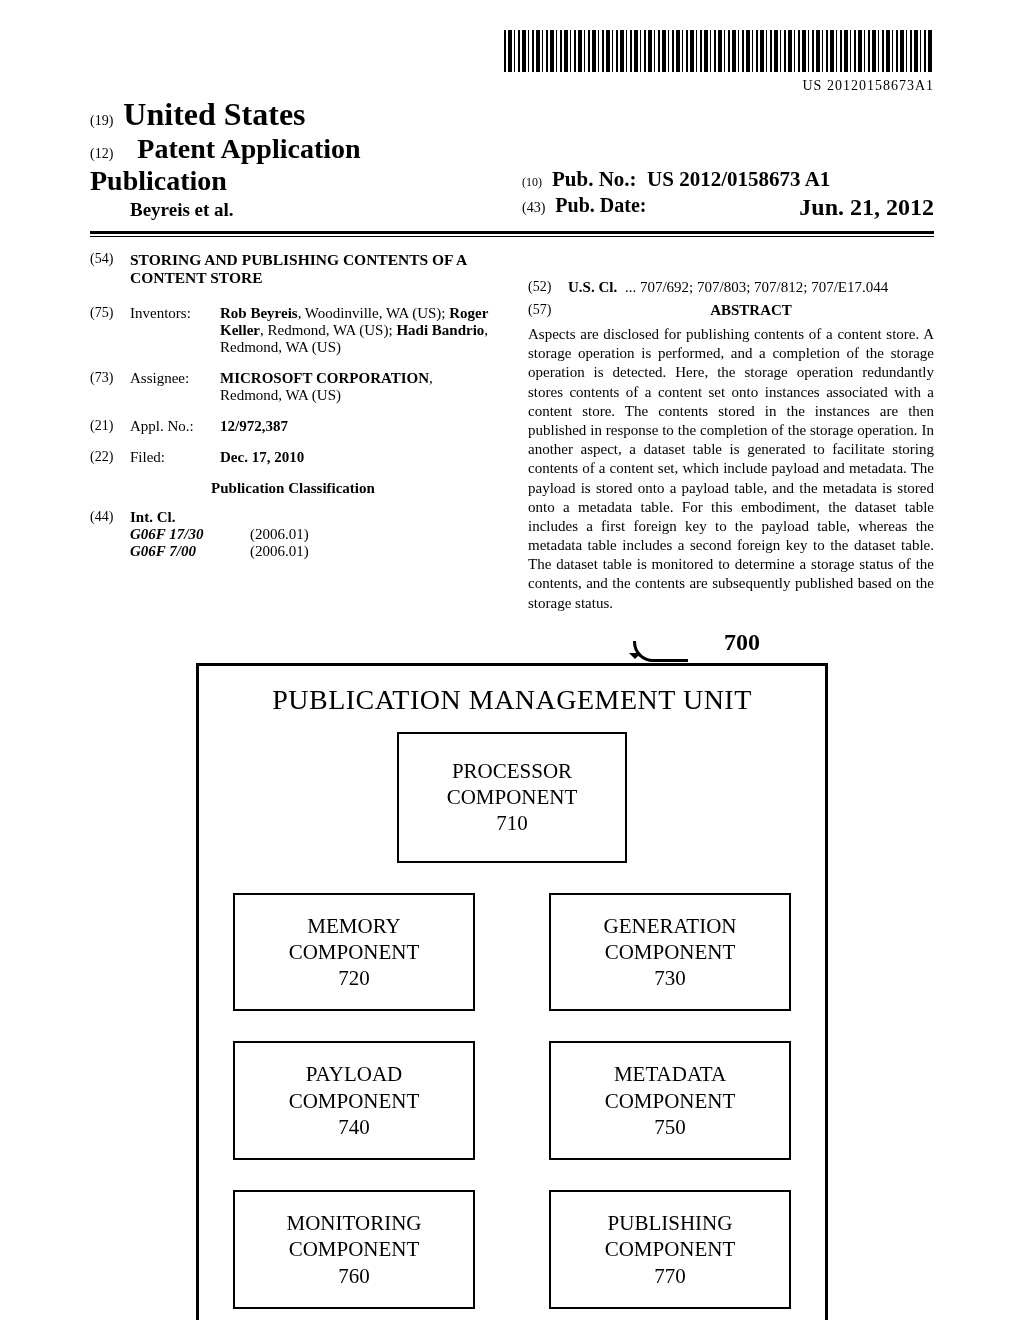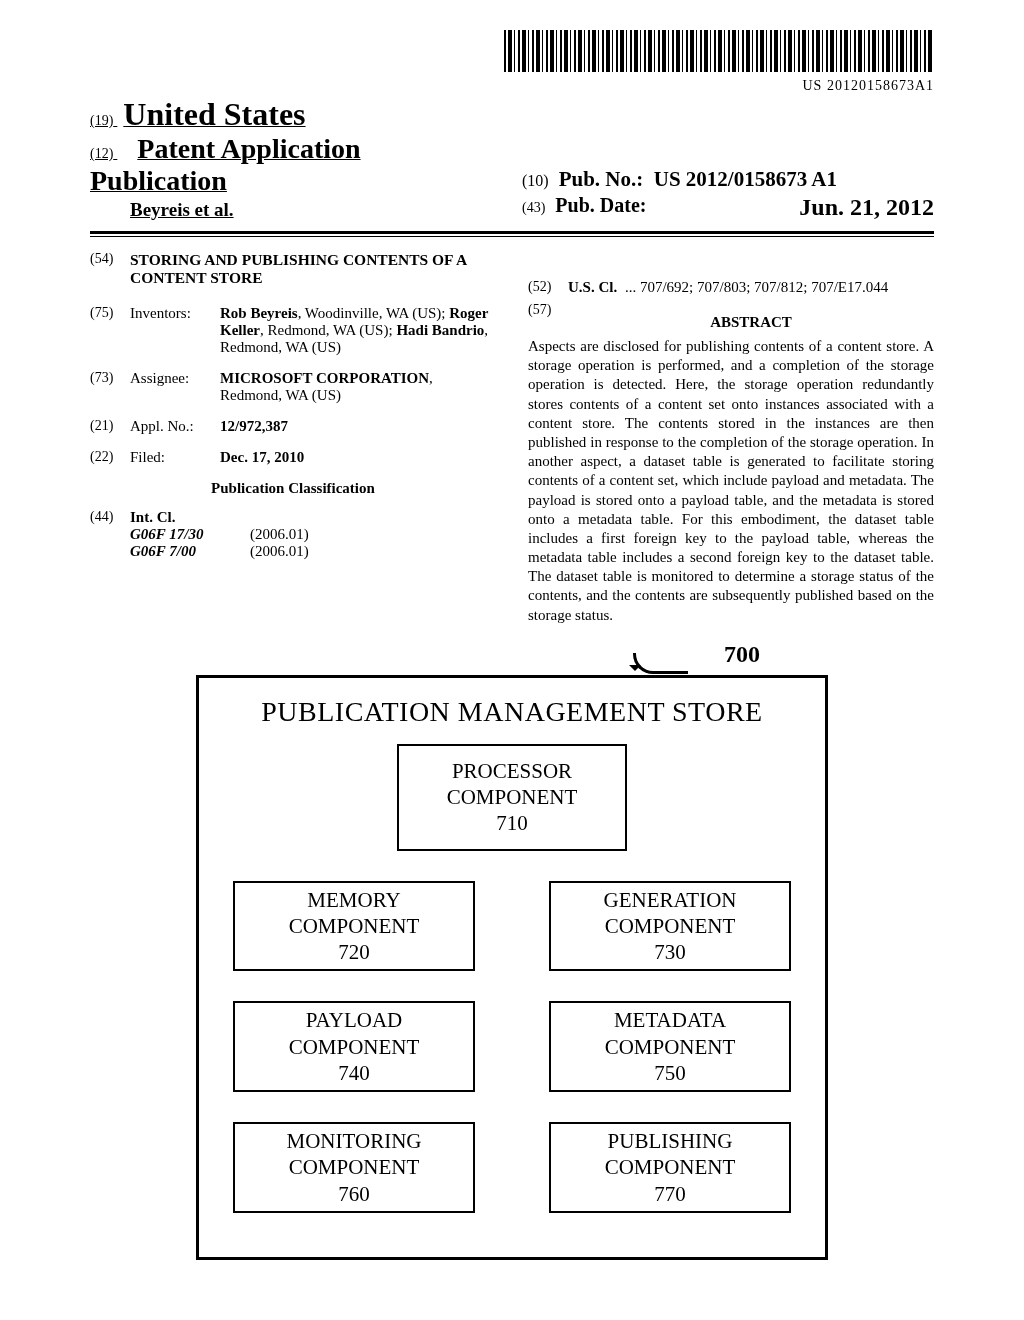--- a/index.html
+++ b/index.html
@@ -29,21 +29,20 @@
     margin-top: 2px;
     letter-spacing: 1px;
   }
   .header-row {
     display: flex;
     align-items: flex-end;
     padding-bottom: 6px;
   }
   .header-left {
     flex: 1;
-    text-decoration: underline;
   }
   .header-right {
     flex: 1;
     padding-left: 20px;
   }
   .country-line .num {
     font-size: 14px;
   }
   .country-line .country {
     font-size: 32px;
@@ -68,21 +67,21 @@
     border: 0;
     border-top: 3px solid #000;
     margin: 4px 0 2px 0;
   }
   .hr-thin {
     border: 0;
     border-top: 1px solid #000;
     margin: 0 0 14px 0;
   }
   .pubno-line { margin-bottom: 2px; }
-  .pubno-line .num { font-size: 16px; }
+  .pubno-line .num { font-size: 12px; }
   .pubno-line .val {
     font-size: 21px;
     font-weight: bold;
     margin-left: 6px;
   }
   .pubdate-line .num { font-size: 14px; }
   .pubdate-line .label {
     font-size: 20px;
     font-weight: bold;
     margin-left: 6px;
@@ -157,21 +156,20 @@
   .abstract-hdr {
     display: flex;
     margin-bottom: 6px;
   }
   .abstract-hdr .field-num { width: 40px; }
   .abstract-hdr .lbl {
     flex: 1;
     text-align: center;
     font-weight: bold;
     font-size: 15px;
-    margin-top: 12px;
   }
   .abstract-text {
     text-align: justify;
     font-size: 15px;
     line-height: 1.28;
   }
   .figure-area {
     margin-top: 50px;
     display: flex;
     justify-content: center;
@@ -213,34 +211,34 @@
     text-align: center;
     font-size: 28px;
     letter-spacing: 0.5px;
     margin-bottom: 16px;
   }
   .proc-box {
     border: 2px solid #000;
     width: 210px;
     margin: 0 auto 30px auto;
     text-align: center;
-    padding: 12px 8px;
+    padding: 24px 8px;
     font-size: 21px;
     line-height: 1.25;
   }
   .comp-row {
     display: flex;
     justify-content: space-between;
     margin-bottom: 30px;
   }
   .comp-box {
     border: 2px solid #000;
     width: 222px;
     text-align: center;
-    padding: 4px 8px;
+    padding: 18px 8px;
     font-size: 21px;
     line-height: 1.25;
   }
 </style>
 </head>
 <body>
 
 <div class="page">
 
   <div class="barcode-area">
@@ -342,21 +340,21 @@
       </div>
       <div class="abstract-text">Aspects are disclosed for publishing contents of a content store. A storage operation is performed, and a completion of the storage operation is detected. Here, the storage operation redundantly stores contents of a content set onto instances associated with a content store. The contents stored in the instances are then published in response to the completion of the storage operation. In another aspect, a dataset table is generated to facilitate storing contents of a content set, which include payload and metadata. The payload is stored onto a payload table, and the metadata is stored onto a metadata table. For this embodiment, the dataset table includes a first foreign key to the payload table, whereas the metadata table includes a second foreign key to the dataset table. The dataset table is monitored to determine a storage status of the contents, and the contents are subsequently published based on the storage status.</div>
     </div>
   </div>
 
   <div class="figure-area">
     <div class="figure">
       <div class="fig-arrow"></div>
       <div class="fig-label">700</div>
       <div class="unit-box">
-        <div class="unit-title">PUBLICATION MANAGEMENT STORE</div>
+        <div class="unit-title">PUBLICATION MANAGEMENT UNIT</div>
         <div class="proc-box">
           <div>PROCESSOR</div>
           <div>COMPONENT</div>
           <div>710</div>
         </div>
         <div class="comp-row">
           <div class="comp-box">
             <div>MEMORY</div>
             <div>COMPONENT</div>
             <div>720</div>

